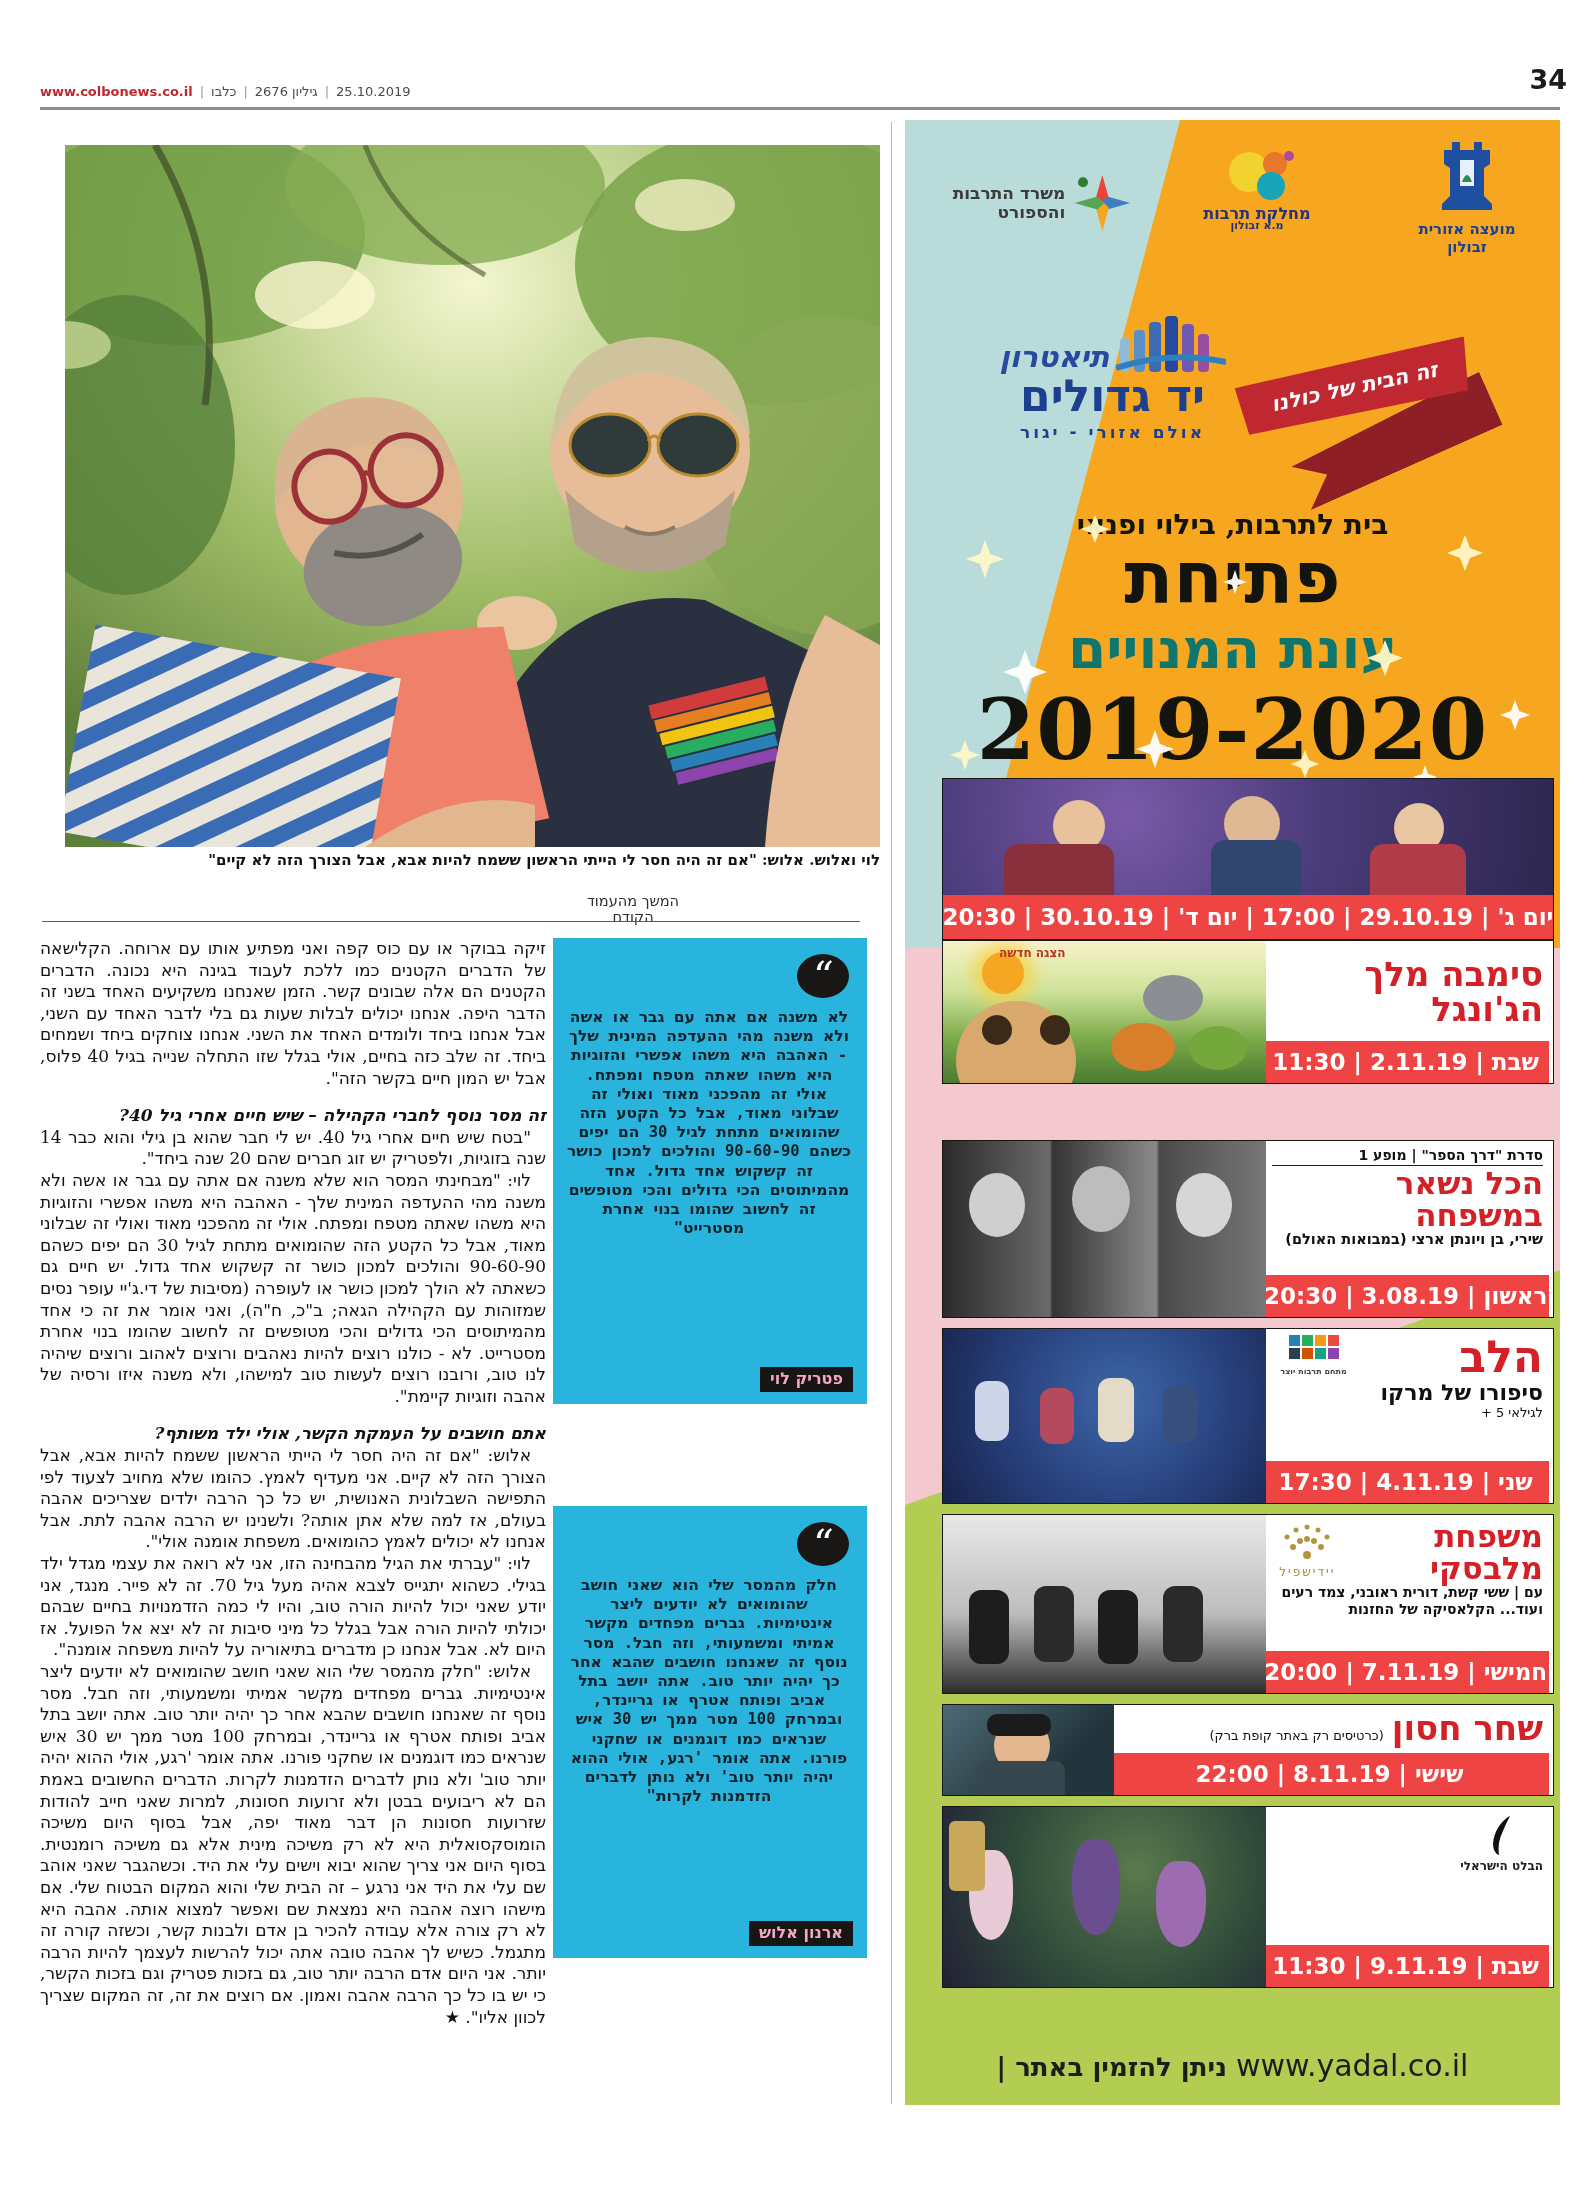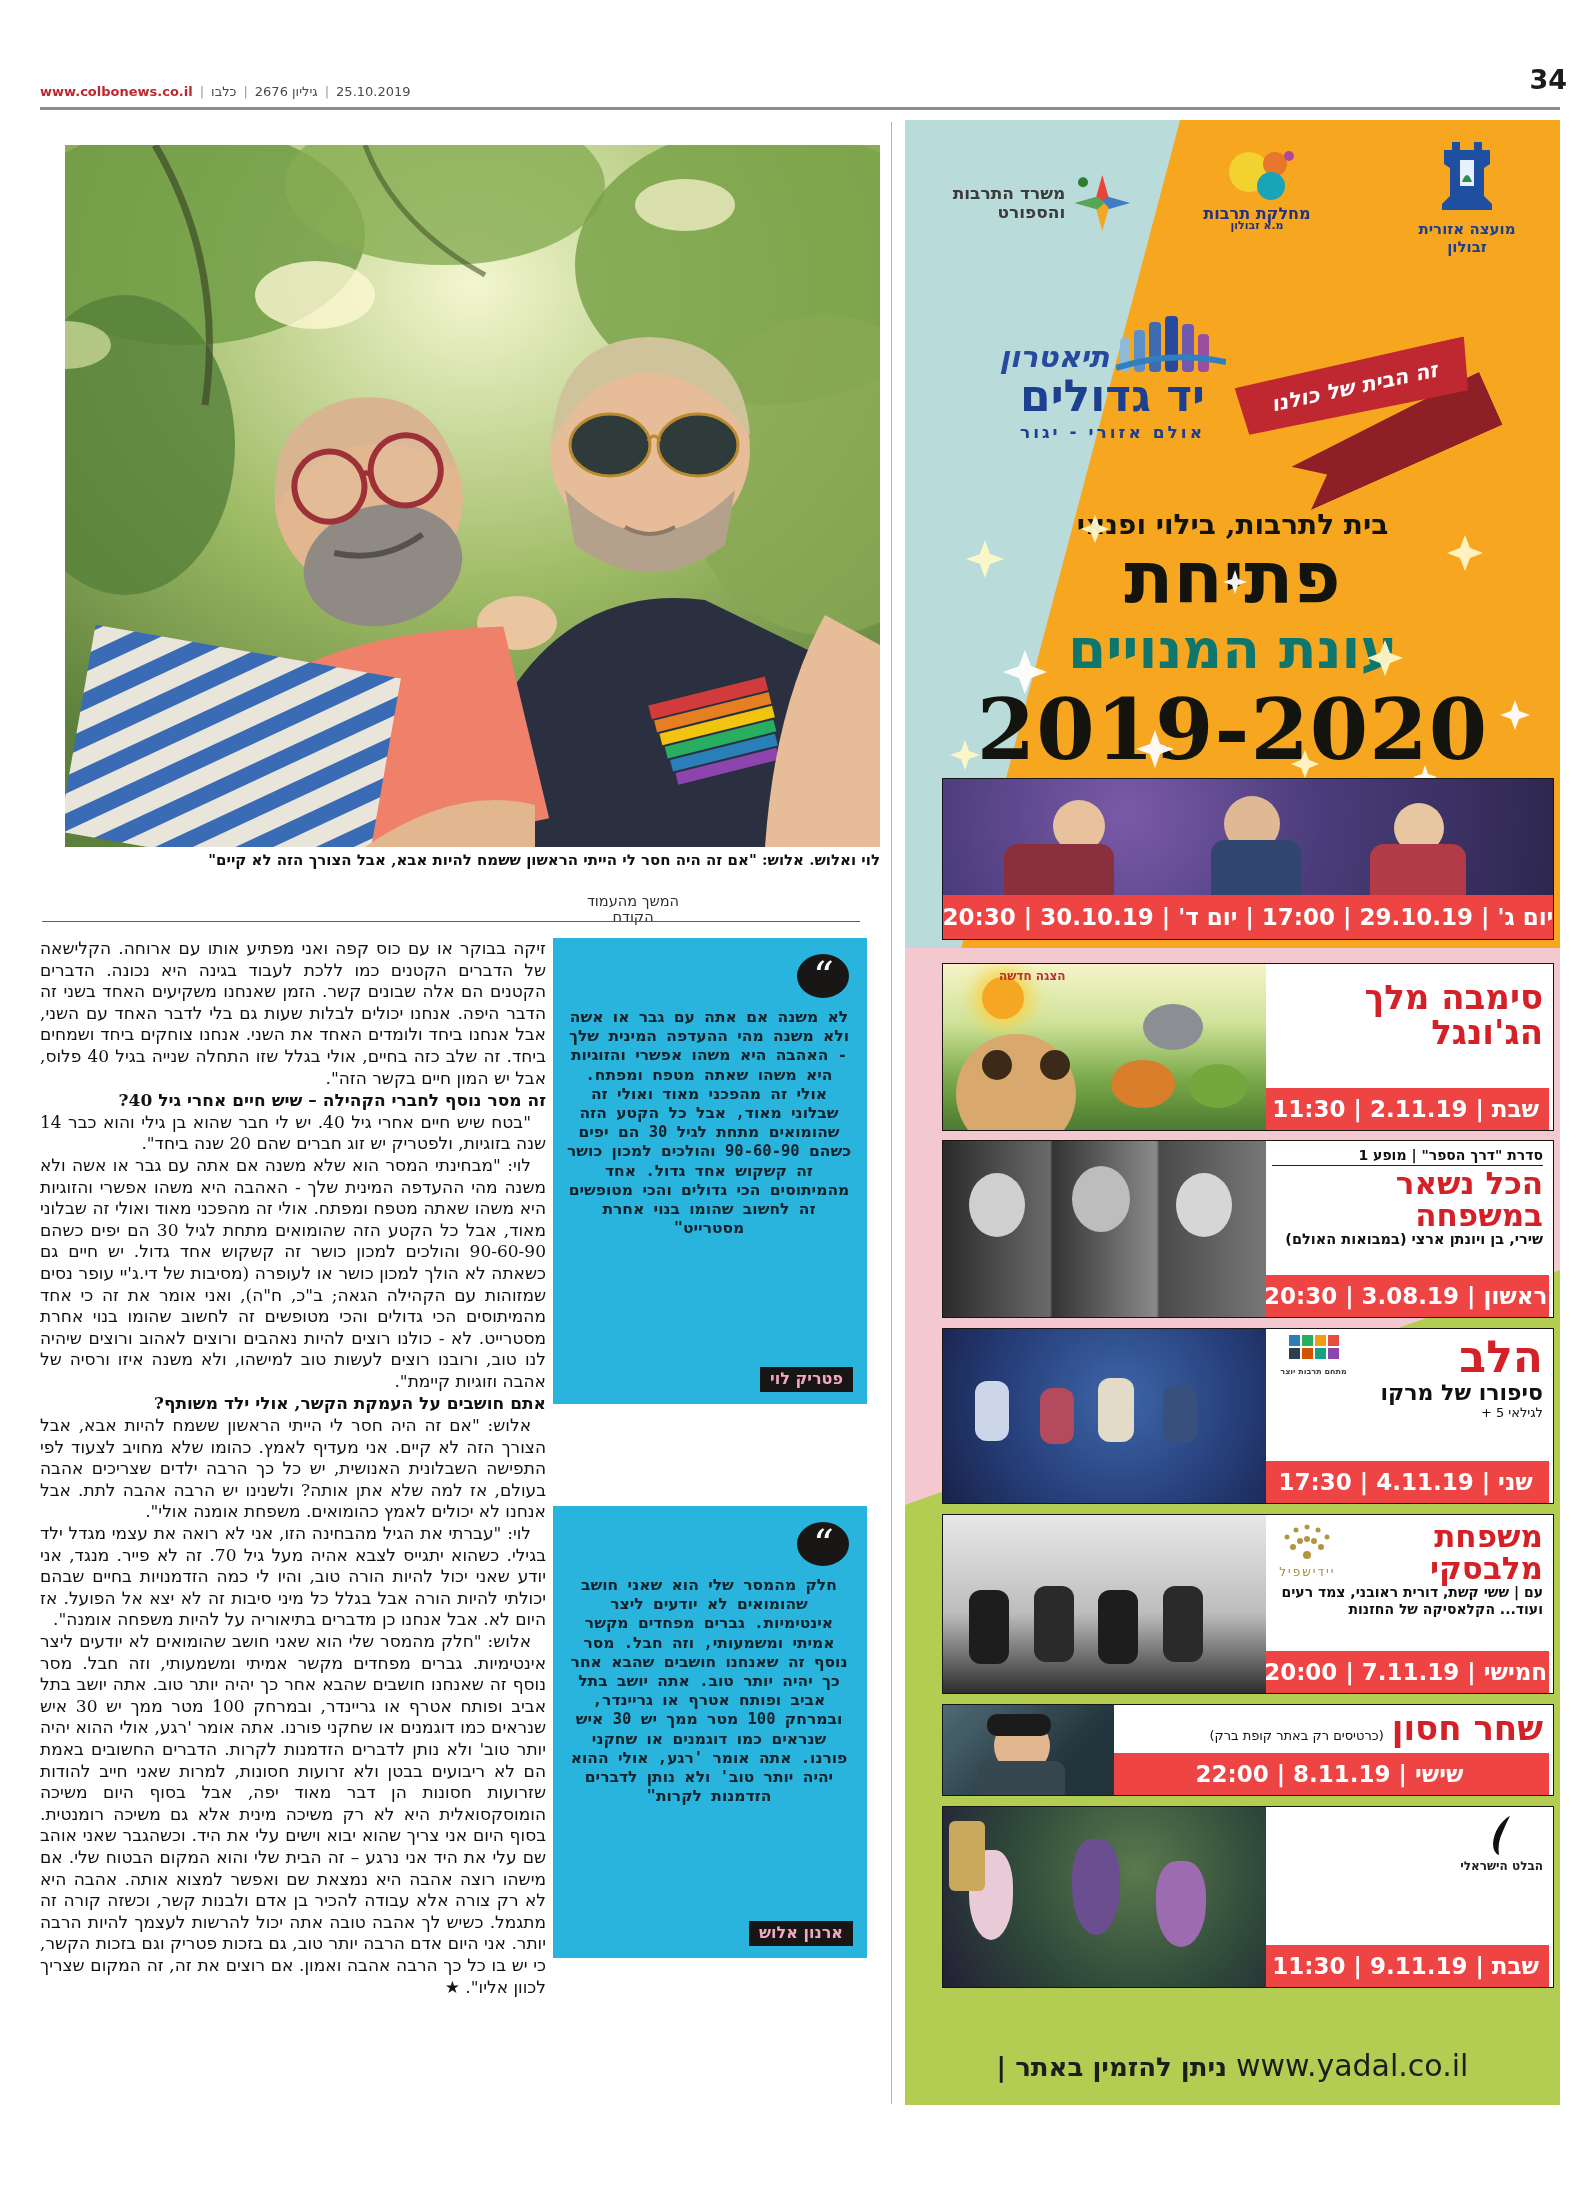--- a/index.html
+++ b/index.html
@@ -30,21 +30,21 @@
 
   .continued-label{position:absolute;left:568px;top:893px;width:130px;text-align:center;direction:rtl;
     font-family:var(--serif);font-size:14.5px;color:#2e2e2e;}
   .continued-rule{position:absolute;left:42px;top:921px;width:818px;height:1px;background:#5c5c5c;}
 
   
   .article{position:absolute;left:40px;top:938px;width:506px;height:1165px;direction:rtl;
     font-family:var(--serif);font-size:17px;line-height:21.6px;text-align:justify;color:#121212;}
   .article p{text-indent:15px;}
   .article p.first{text-indent:0;}
-  .article p.question{font-weight:bold;text-indent:0;margin-top:1px;}
+  .article p.question{font-weight:bold;text-indent:0;margin-top:16px;font-style:italic;}
 
   
   .quote-box{position:absolute;left:553px;width:314px;background:#29b4de;direction:rtl;
     padding:14px 16px 40px 14px;}
   .quote-box.qb1{top:938px;height:466px;}
   .quote-box.qb2{top:1506px;height:452px;}
   .quote-mark-circle{width:52px;height:44px;background:#181716;border-radius:50%;
     display:flex;align-items:center;justify-content:center;margin:2px 2px 10px 0;}
   .quote-mark-circle span{display:inline-block;transform:rotate(180deg) translateY(-4px);
     color:#fff;font-family:var(--serif);font-size:40px;line-height:0;}
@@ -338,21 +338,21 @@
           <div class="soft-dot" style="left:74%;top:20%;width:50px;height:50px;background:#e9c6a2;"></div>
           <div class="soft-dot" style="left:10%;top:55%;width:110px;height:70px;background:#8a2f3c;border-radius:14px;"></div>
           <div class="soft-dot" style="left:44%;top:52%;width:90px;height:70px;background:#30466e;border-radius:14px;"></div>
           <div class="soft-dot" style="left:70%;top:55%;width:96px;height:70px;background:#b13b47;border-radius:14px;"></div>
         </div>
           </div>
       </div>
       <div class="sb-bar sb-bar-bottom">יום ג' | 29.10.19 | 17:00 | יום ד' | 30.10.19 | 20:30</div>
     </div>
 
-    <div class="show-box" style="top:843px;height:168px;">
+    <div class="show-box" style="top:820px;height:144px;">
       <div class="sb-inner">
         <div class="sb-text">
           <div class="sb-title" style="font-size:34px;margin-top:10px;">סימבה מלך הג'ונגל</div>
           <div class="sb-bar sb-bar-panel">שבת | 2.11.19 | 11:30</div>
         </div>
         <div class="sb-img">
             <div class="img-ph ph-simba">
           <div class="soft-dot" style="left:12%;top:8%;width:42px;height:42px;background:#f5a623;box-shadow:0 0 18px 8px #f7d34a;"></div>
           <div class="soft-dot" style="left:4%;top:42%;width:120px;height:120px;background:#d9a86c;"></div>
           <div class="soft-dot" style="left:12%;top:52%;width:30px;height:30px;background:#3c2a18;"></div>

